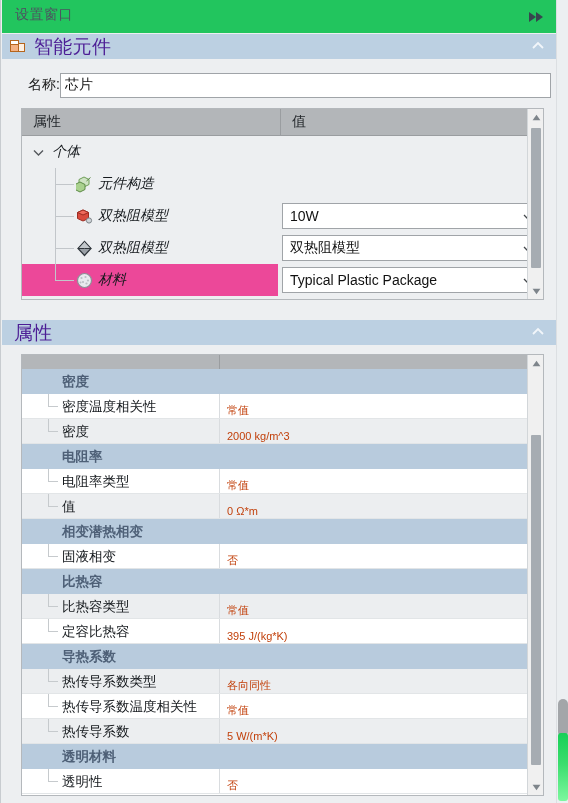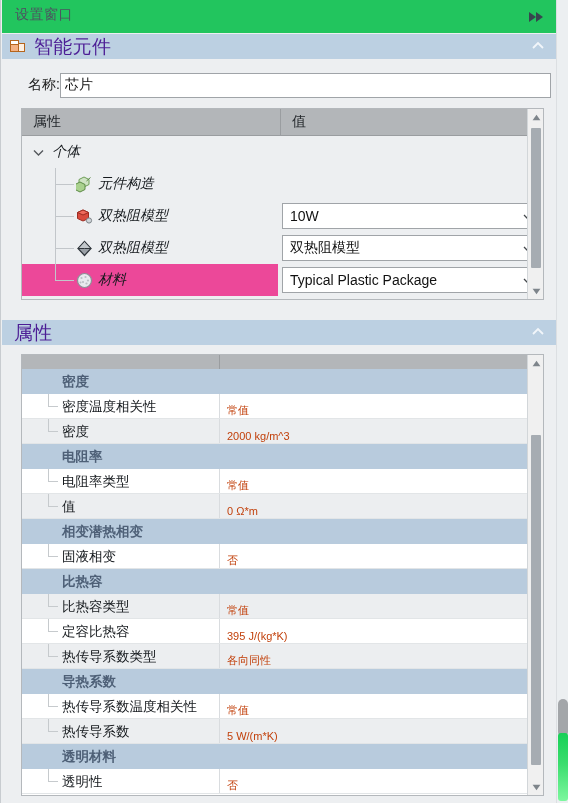--- a/index.html
+++ b/index.html
@@ -473,33 +473,33 @@
             <span class="row-divider"></span>
           </div>
           <div class="prow odd">
             <div class="pname">
               <span class="leaf-elbow"></span>
               <span class="pname-text">定容比热容</span>
             </div>
             <div class="pval">395 J/(kg*K)</div>
             <span class="row-divider"></span>
           </div>
+          <div class="prow group">
+            <div class="pname">
+              <span class="gname">导热系数</span>
+            </div>
+            <div class="pval"></div>
+          </div>
           <div class="prow even">
             <div class="pname">
               <span class="leaf-elbow"></span>
               <span class="pname-text">热传导系数类型</span>
             </div>
             <div class="pval">各向同性</div>
             <span class="row-divider"></span>
-          </div>
-          <div class="prow group">
-            <div class="pname">
-              <span class="gname">导热系数</span>
-            </div>
-            <div class="pval"></div>
           </div>
           <div class="prow odd">
             <div class="pname">
               <span class="leaf-elbow"></span>
               <span class="pname-text">热传导系数温度相关性</span>
             </div>
             <div class="pval">常值</div>
             <span class="row-divider"></span>
           </div>
           <div class="prow even">

